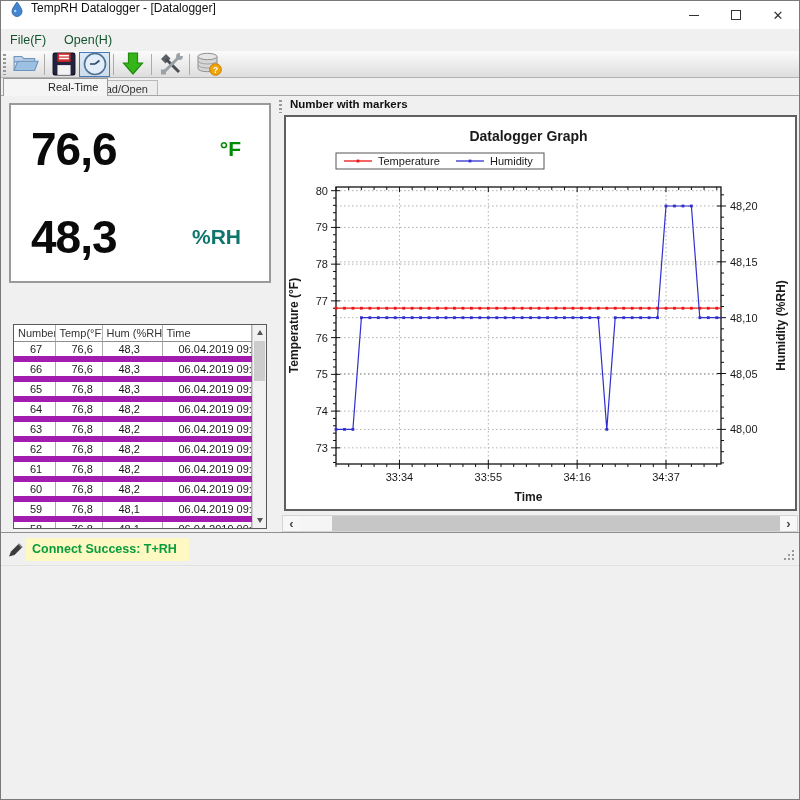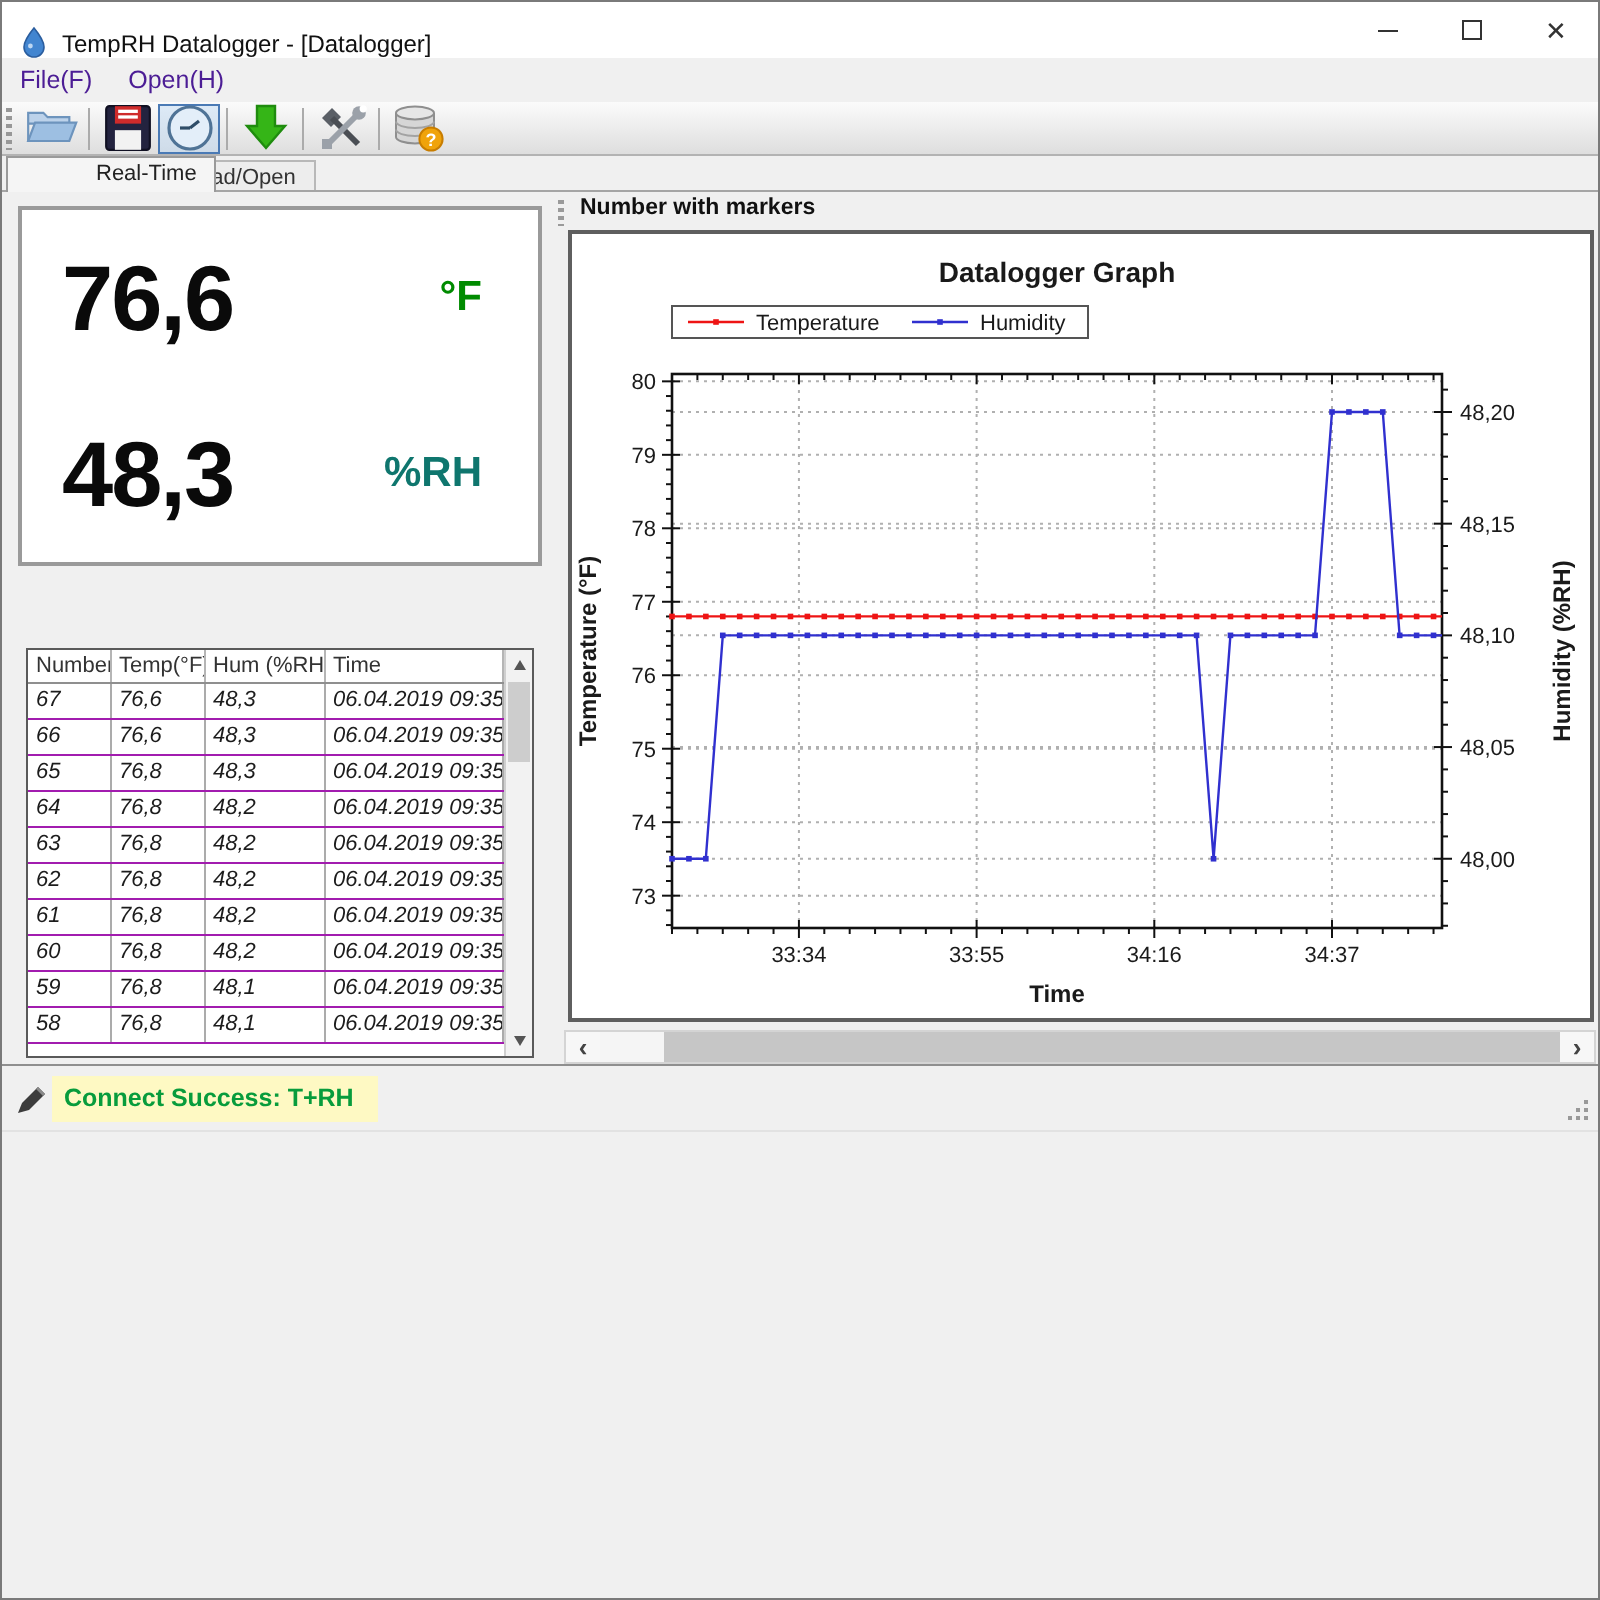--- a/index.html
+++ b/index.html
@@ -3,33 +3,33 @@
 <meta charset="utf-8">
 <style>
   * { box-sizing: border-box; margin: 0; padding: 0; }
   html,body { width:800px; height:800px; background:#f0f0f0;
     font-family:"Liberation Sans","DejaVu Sans",sans-serif; }
   .window { position:relative; width:800px; height:800px; background:#f0f0f0;
     border:1px solid #7a7a7a; overflow:hidden; }
 
   
   .titlebar { position:absolute; left:0; top:0; width:798px; height:28px; background:#ffffff;
-    display:flex; align-items:flex-end; }
+    display:flex; align-items:flex-start; }
   .app-icon { margin:0 6px 0 8px; display:flex; }
   .title-text { font-size:12px; color:#111; }
   .win-controls { margin-left:auto; display:flex; height:100%; }
   .win-btn { width:42px; height:100%; display:flex; align-items:center; justify-content:center; }
   .min-glyph { width:10px; height:0; border-top:1.4px solid #333; }
   .max-glyph { width:10px; height:10px; border:1.3px solid #333; }
   .close-glyph { font-size:13px; color:#333; line-height:1; }
 
   
   .menubar { position:absolute; left:0; top:28px; width:798px; height:22px; background:#f0f0f0;
     display:flex; align-items:center; }
-  .menu-item { padding:3px 9px; font-size:12.5px; color:#4c1d95; }
+  .menu-item { padding:3px 9px; font-size:12.5px; color:#14532d; }
 
   
   .toolbar { position:absolute; left:0; top:50px; width:798px; height:27px;
     background:linear-gradient(#fbfbfb,#dedede); border-bottom:1px solid #b3b3b3;
     display:flex; align-items:center; }
   .tb-grip { width:3px; height:21px; margin:0 4px 0 2px;
     background:repeating-linear-gradient(to bottom,#979797 0 2px,transparent 2px 4px); }
   .tb-btn { width:31px; height:25px; display:flex; align-items:center; justify-content:center;
     border:1px solid transparent; }
   .tb-btn.selected { border:1px solid #4a7ab5; background:rgba(186,214,245,.45); }
@@ -54,23 +54,23 @@
   .reading-unit { font-size:21px; font-weight:bold; }
 
   
   .data-table { position:absolute; left:12px; top:323px; width:254px; height:205px;
     background:#fff; border:1px solid #5a5a5a; overflow:hidden; }
   .tbl-wrap { position:absolute; left:0; top:0; right:14px; bottom:0; overflow:hidden; }
   table.grid { border-collapse:collapse; table-layout:fixed; width:100%; font-size:11px; }
   table.grid th { height:16px; font-weight:normal; text-align:left; color:#333;
     padding:1px 4px; border-right:1px solid #b5b5b5; border-bottom:1px solid #8f8f8f;
     white-space:nowrap; overflow:hidden; }
-  table.grid td { height:18px; color:#1c1c1c; padding:1px 4px;
-    border-right:1px solid #ababab; border-bottom:1px solid #a21caf;
-    white-space:nowrap; overflow:hidden;font-style:italic; }
+  table.grid td { height:18px; color:#1c1c1c; padding:1px 16px;
+    border-right:1px solid #ababab; border-bottom:6px solid #a21caf;
+    white-space:nowrap; overflow:hidden; }
   .vscroll { position:absolute; right:0; top:0; width:14px; bottom:0; background:#f2f2f2;
     border-left:1px solid #cfcfcf; }
   .sb-btn { position:absolute; left:0; width:13px; height:15px; display:flex;
     align-items:center; justify-content:center; background:#f2f2f2; }
   .sb-up { top:0; } .sb-down { bottom:0; }
   .tri-up { width:0; height:0; border-left:3.5px solid transparent;
     border-right:3.5px solid transparent; border-bottom:5px solid #555; }
   .tri-down { width:0; height:0; border-left:3.5px solid transparent;
     border-right:3.5px solid transparent; border-top:5px solid #555; }
   .v-thumb { position:absolute; left:1px; top:16px; width:11px; height:40px; background:#cdcdcd; }

